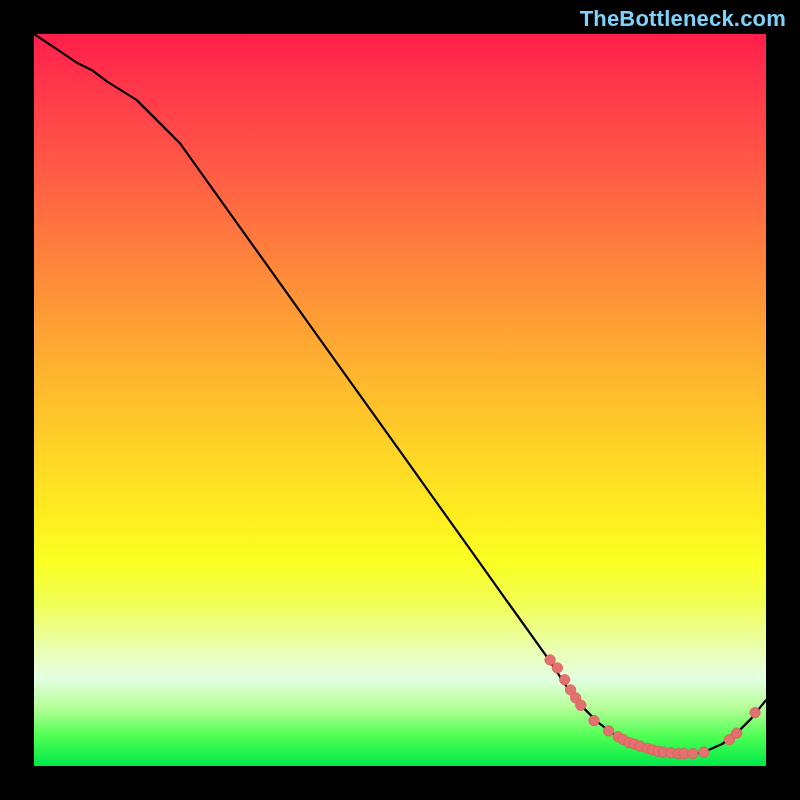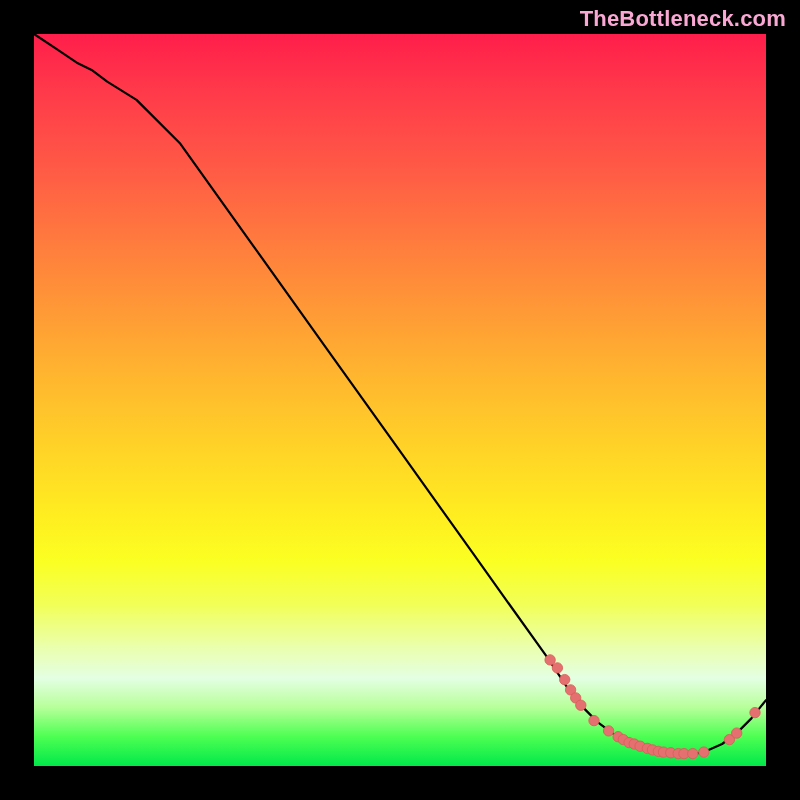--- a/index.html
+++ b/index.html
@@ -10,21 +10,21 @@
     height: 800px;
     background: #000;
   }
   .watermark {
     position: absolute;
     top: 6px;
     right: 14px;
     font-family: Arial, Helvetica, sans-serif;
     font-size: 22px;
     font-weight: 600;
-    color: #f9a8d4;
+    color: #7dd3fc;
     letter-spacing: 0.2px;
     user-select: none;
   }
   .plot-area {
     position: absolute;
     left: 34px;
     top: 34px;
     width: 732px;
     height: 732px;
     

